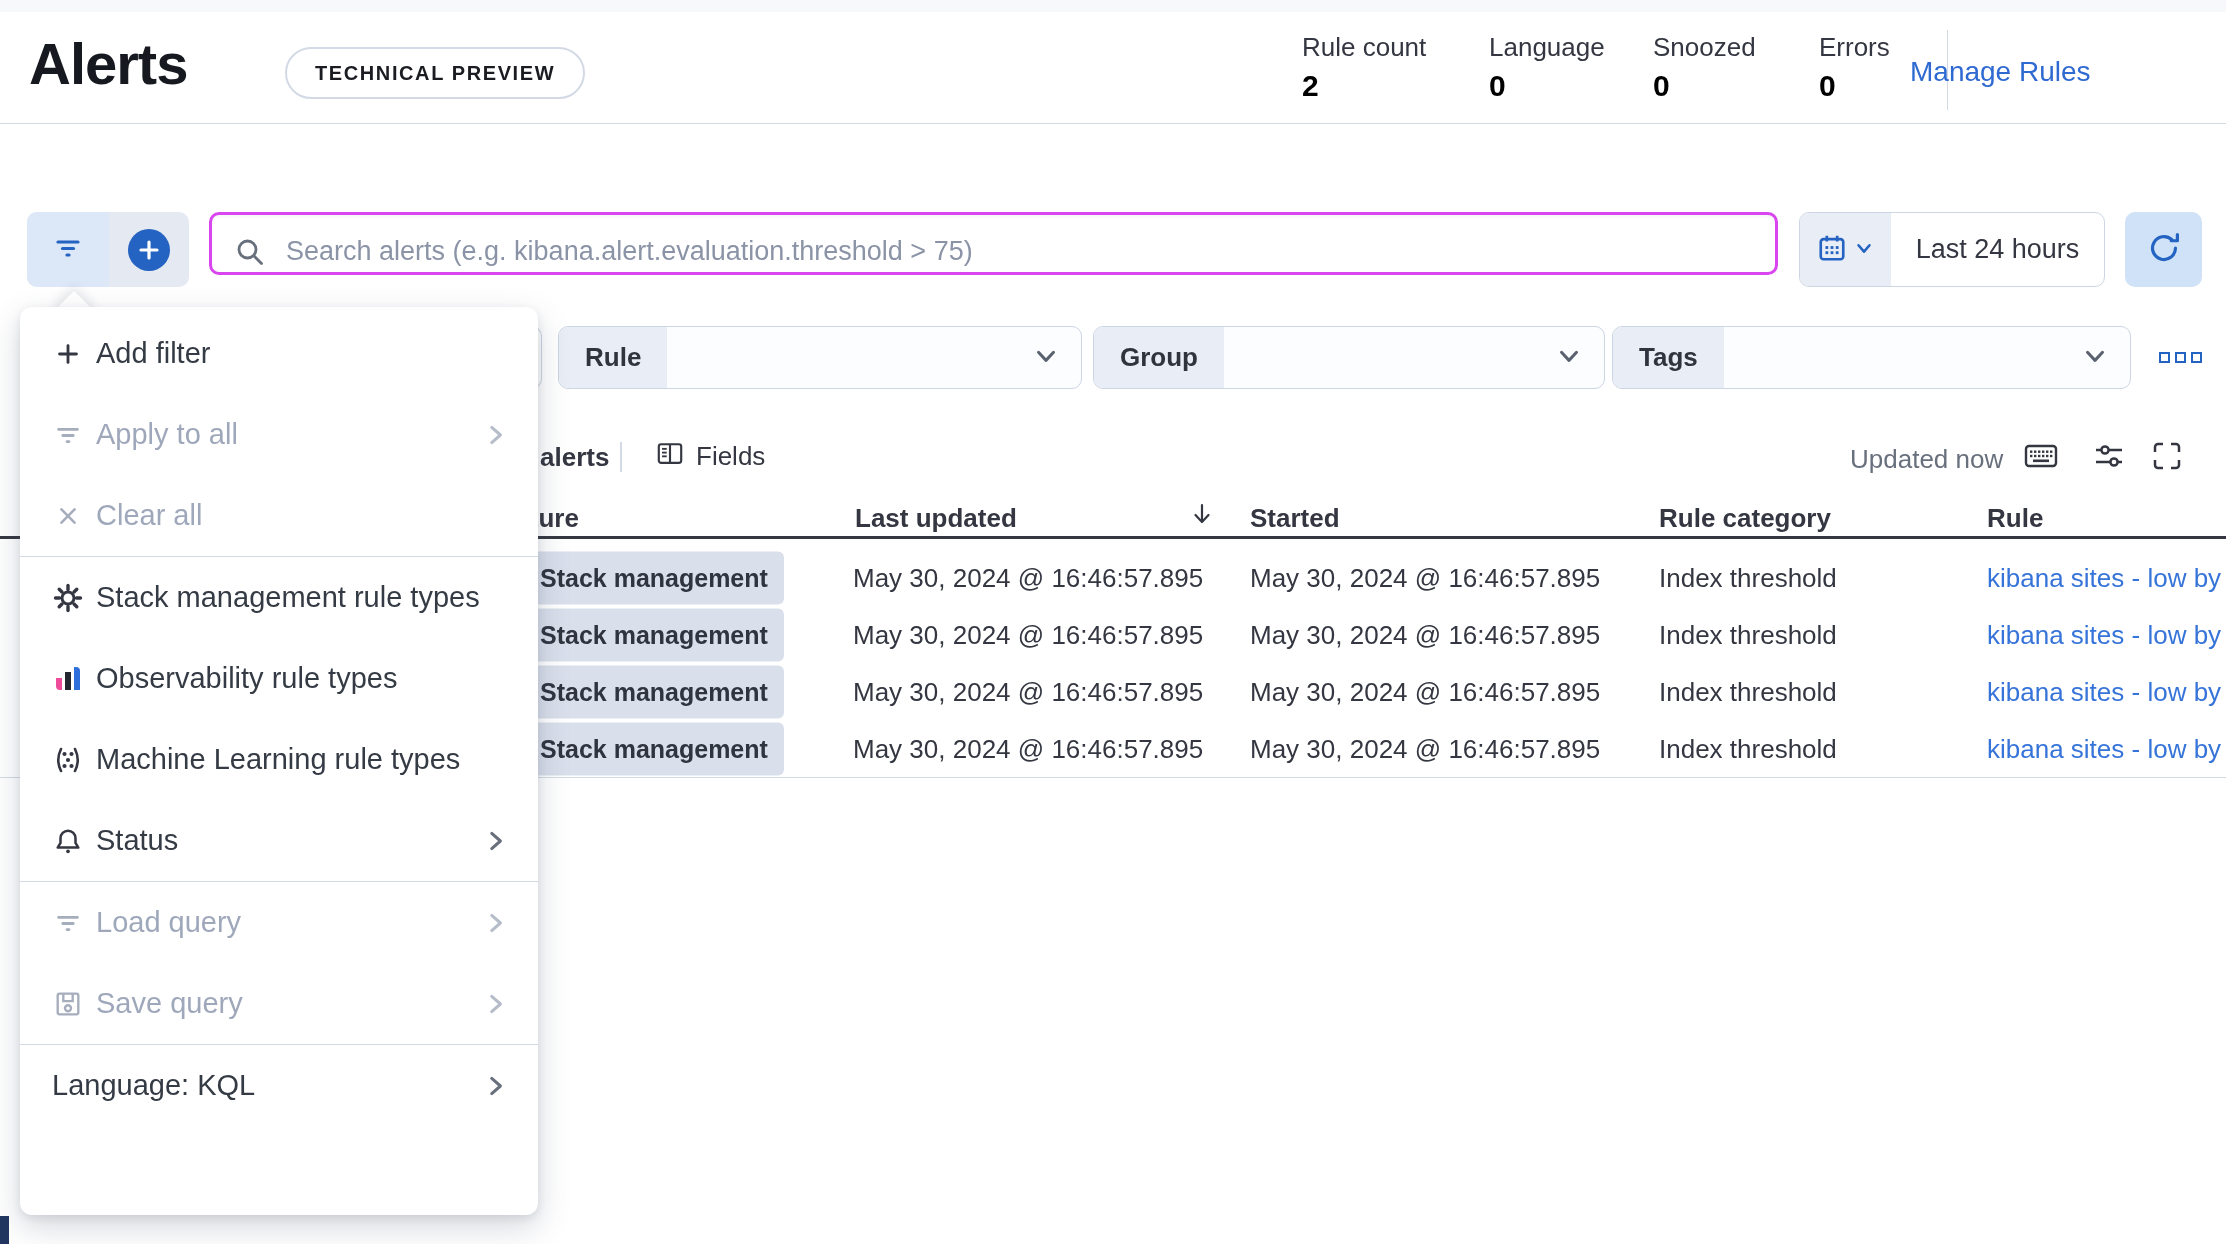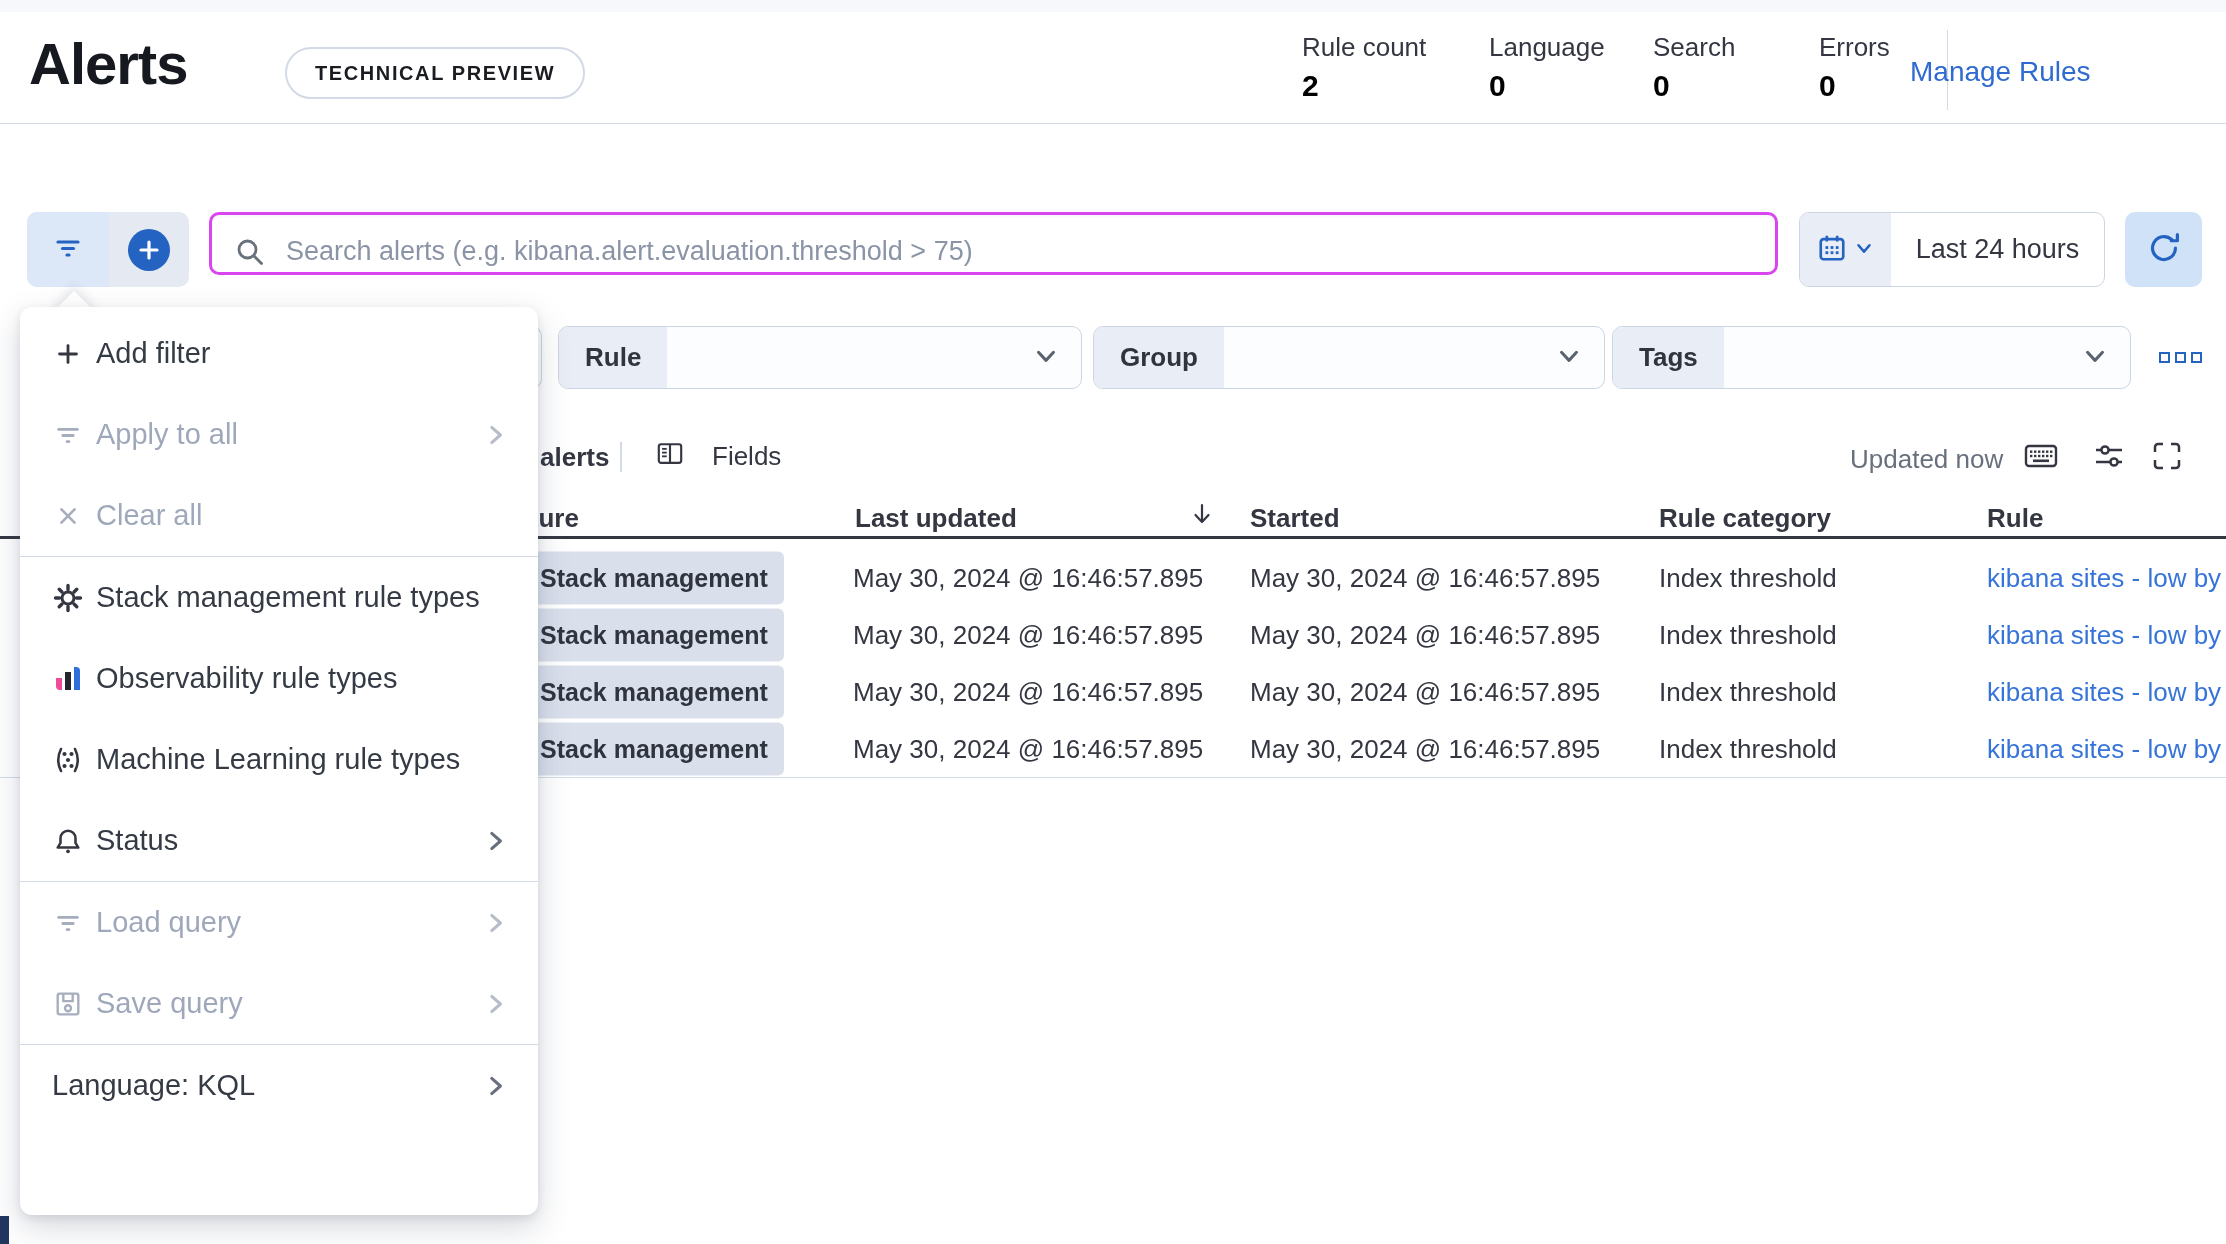--- a/index.html
+++ b/index.html
@@ -53,21 +53,21 @@
   .combo-chev{position:absolute;right:20px;top:50%;transform:translateY(-50%);}
   .combo-rule{left:558px;width:524px;}
   .combo-group{left:1093px;width:512px;}
   .combo-tags{left:1612px;width:519px;}
   .boxes-btn{left:2159px;top:352px;display:flex;gap:5px;cursor:pointer;}
   .boxes-btn i{display:block;width:11px;height:11px;border:2.5px solid #2563c2;box-sizing:border-box;}
 
   
   .alerts-label{left:540px;top:442px;font-size:26px;font-weight:700;color:#343741;}
   .toolbar-divider{left:620px;top:442px;width:2px;height:30px;background:#d3dae6;}
-  .fields-btn{left:656px;top:440px;display:flex;align-items:center;gap:28px;cursor:pointer;}
+  .fields-btn{left:656px;top:440px;display:flex;align-items:center;gap:12px;cursor:pointer;}
   .fields-btn .f-label{font-size:26px;font-weight:500;color:#343741;}
   .updated-label{left:1850px;top:444px;font-size:26px;color:#69707d;}
   .kbd-btn{left:2024px;top:442px;cursor:pointer;} .ctl-btn{left:2093px;top:440px;cursor:pointer;}
   .fs-btn{left:2151px;top:440px;cursor:pointer;}
 
   
   .th{top:503px;font-size:26px;font-weight:700;color:#343741;white-space:nowrap;}
   .th-feature{left:485px;} .th-updated{left:855px;cursor:pointer;} .th-started{left:1250px;cursor:pointer;}
   .th-category{left:1659px;} .th-rule{left:1987px;}
   .sort-icon{left:1188px;top:501px;cursor:pointer;}
@@ -110,21 +110,21 @@
 
     <div class="abs stat stat-0">
       <div class="s-label">Rule count</div>
       <div class="s-value">2</div>
     </div>
     <div class="abs stat stat-1">
       <div class="s-label">Language</div>
       <div class="s-value">0</div>
     </div>
     <div class="abs stat stat-2">
-      <div class="s-label">Search</div>
+      <div class="s-label">Snoozed</div>
       <div class="s-value">0</div>
     </div>
     <div class="abs stat stat-3">
       <div class="s-label">Errors</div>
       <div class="s-value">0</div>
     </div>
     <div class="abs stats-divider"></div>
     <a class="abs manage-rules nowrap">Manage Rules</a>
   </div>
 

